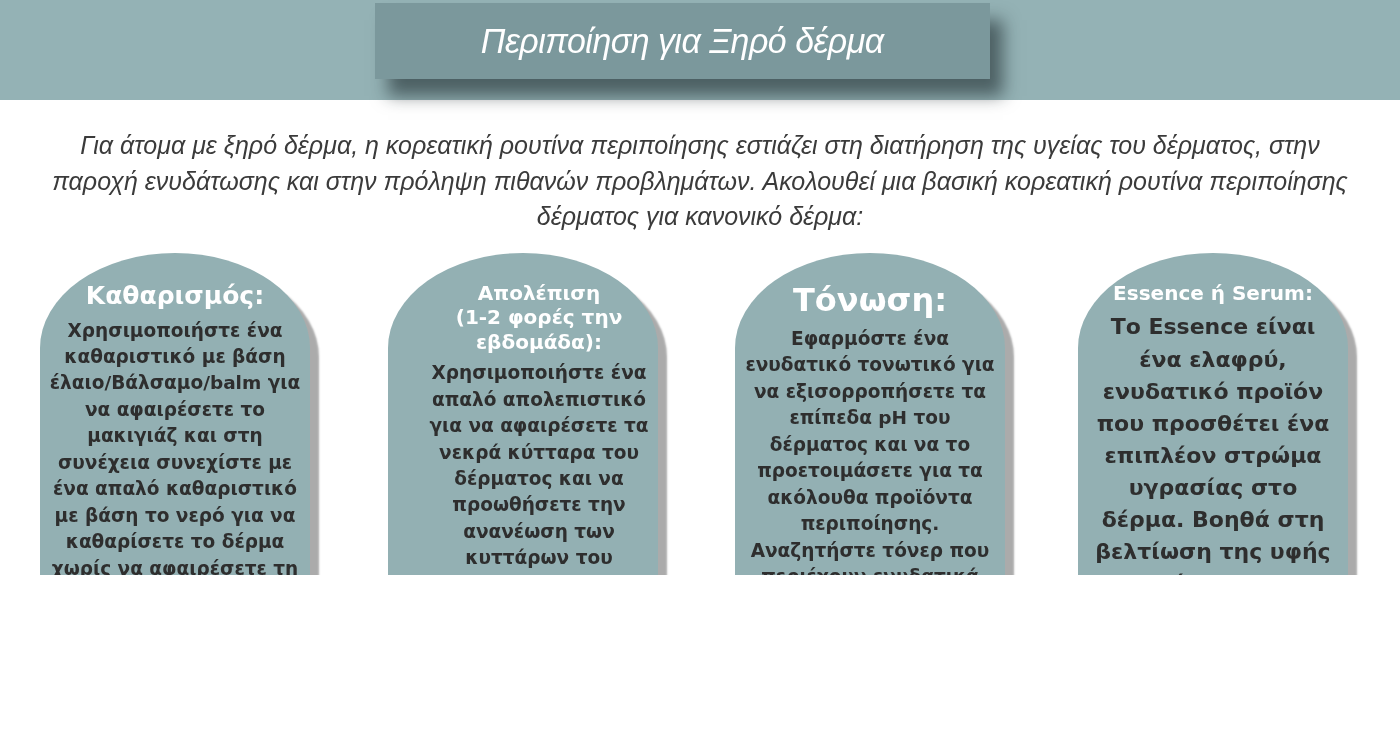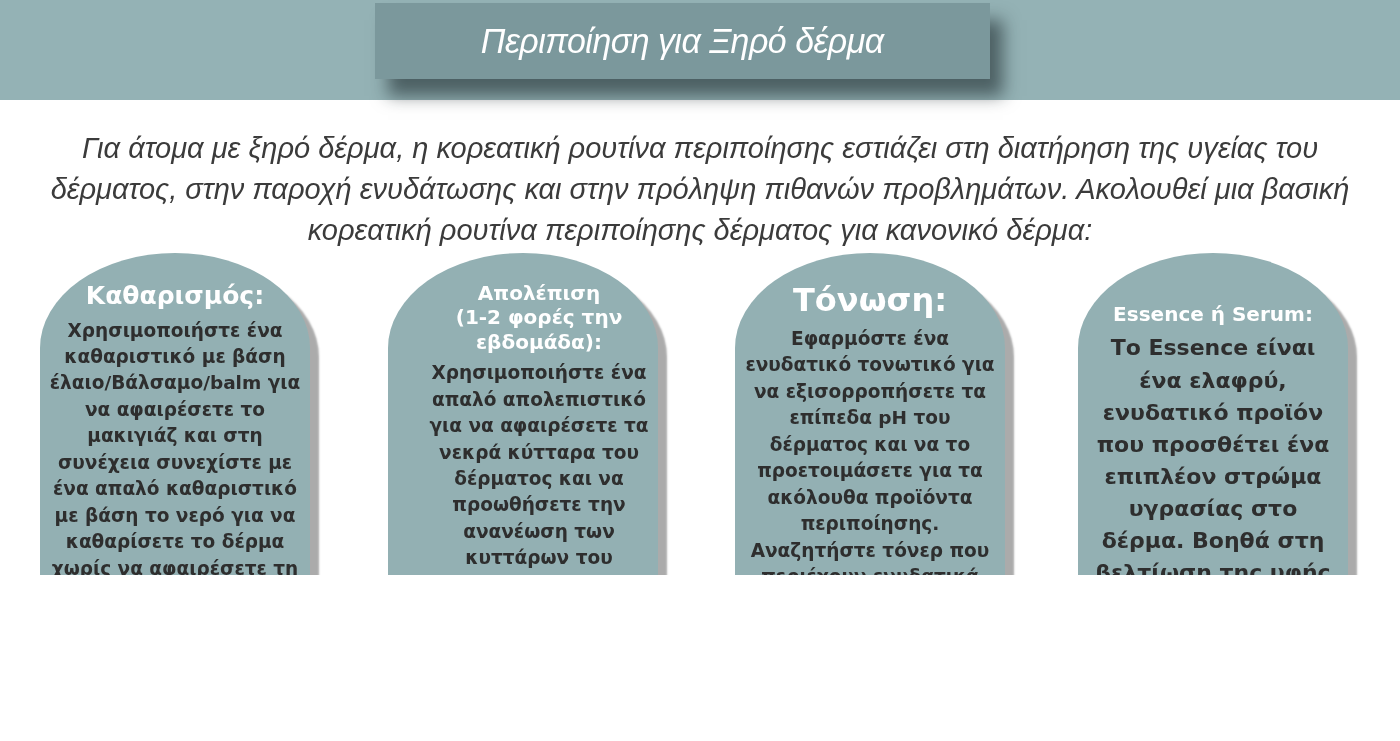--- a/index.html
+++ b/index.html
@@ -51,21 +51,21 @@
   .intro {
     position: absolute;
     top: 128px;
     left: 45px;
     width: 1310px;
     margin: 0;
     text-align: center;
     font-family: "Liberation Sans", sans-serif;
     font-style: italic;
     font-weight: 400;
-    font-size: 29px;
+    font-size: 25px;
     line-height: 1.42;
     color: #3b3b3b;
   }
 
   
   .card {
     position: absolute;
     top: 253px;
     width: 270px;
     height: 444px;
@@ -84,21 +84,21 @@
   .card-heading {
     margin: 0 0 6px 0;
     color: #ffffff;
     font-weight: bold;
     white-space: pre-line;
     line-height: 1.22;
   }
   .card-1 .card-heading { font-size: 25px; }
   .card-2 .card-heading { font-size: 20px; }
   .card-3 .card-heading { font-size: 32px; }
-  .card-4 .card-heading { font-size: 20px; margin-top: 21px; }
+  .card-4 .card-heading { font-size: 20px; margin-top: 0; }
 
   .card-body {
     margin: 4px 0 0 0;
     font-size: 18.5px;
     line-height: 1.43;
     color: #2e2e2e;
     white-space: pre-line;
     font-weight: bold;
   }
   .card-4 .card-body { font-size: 22px; line-height: 1.46; }

